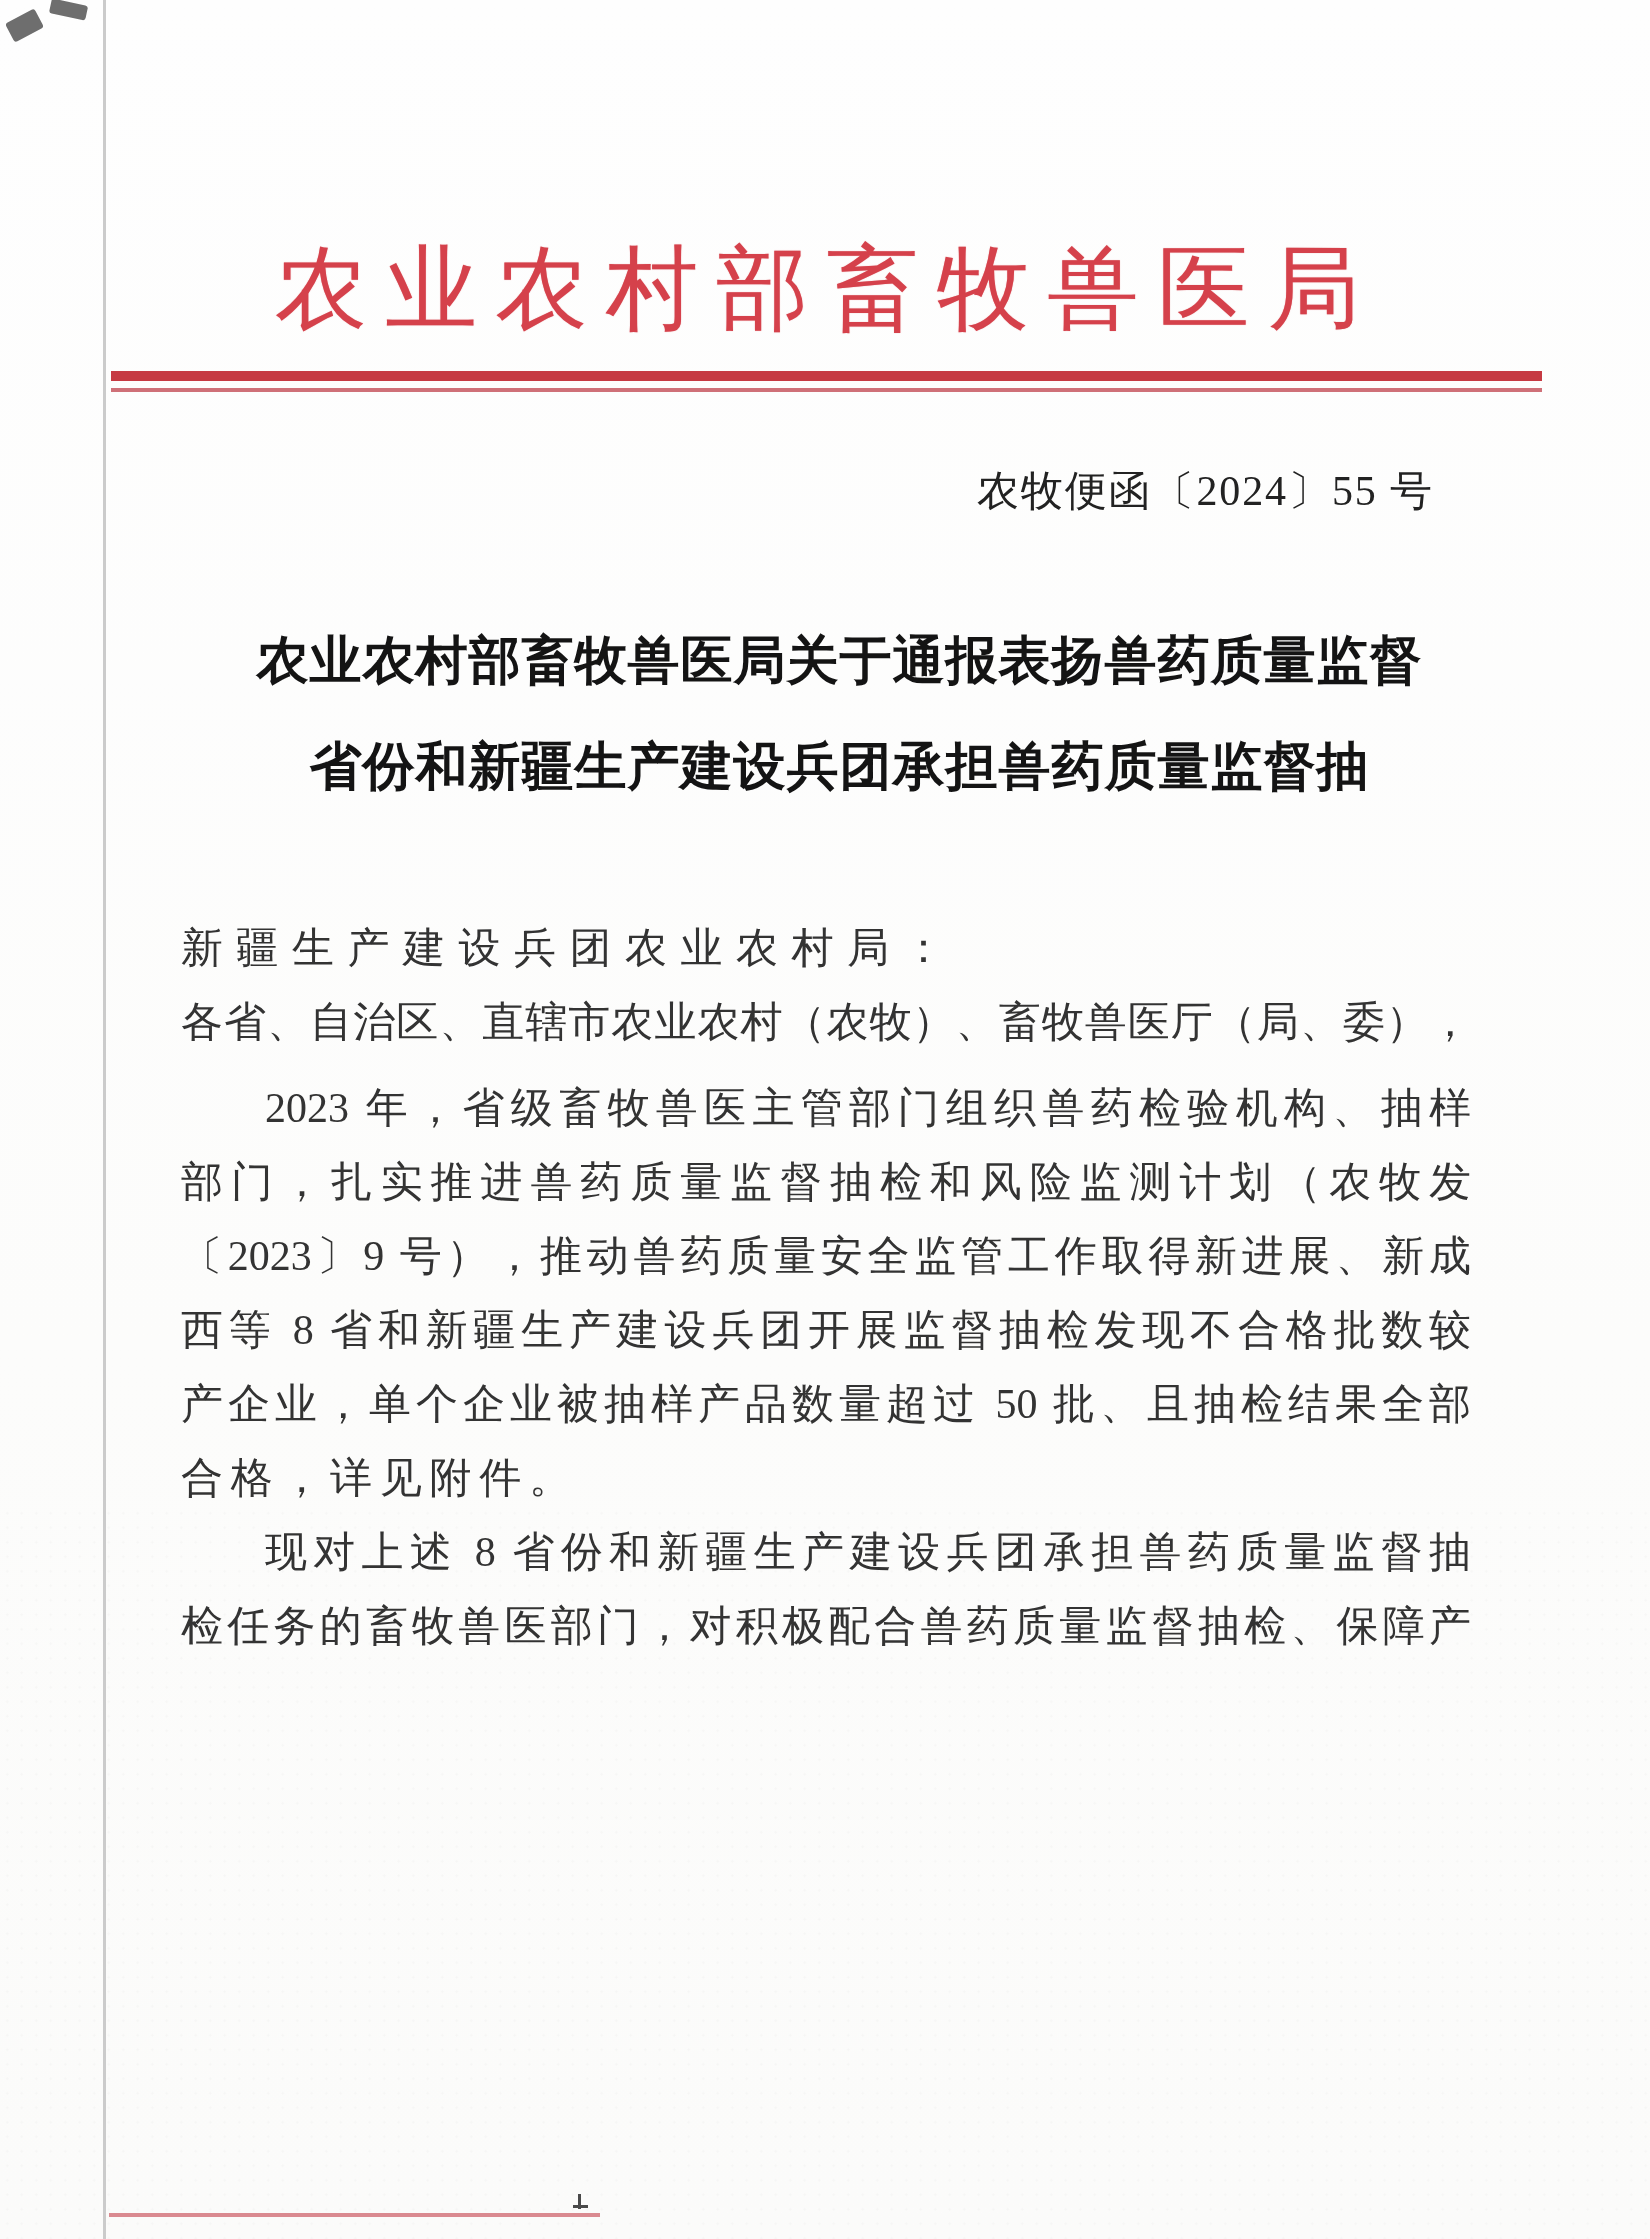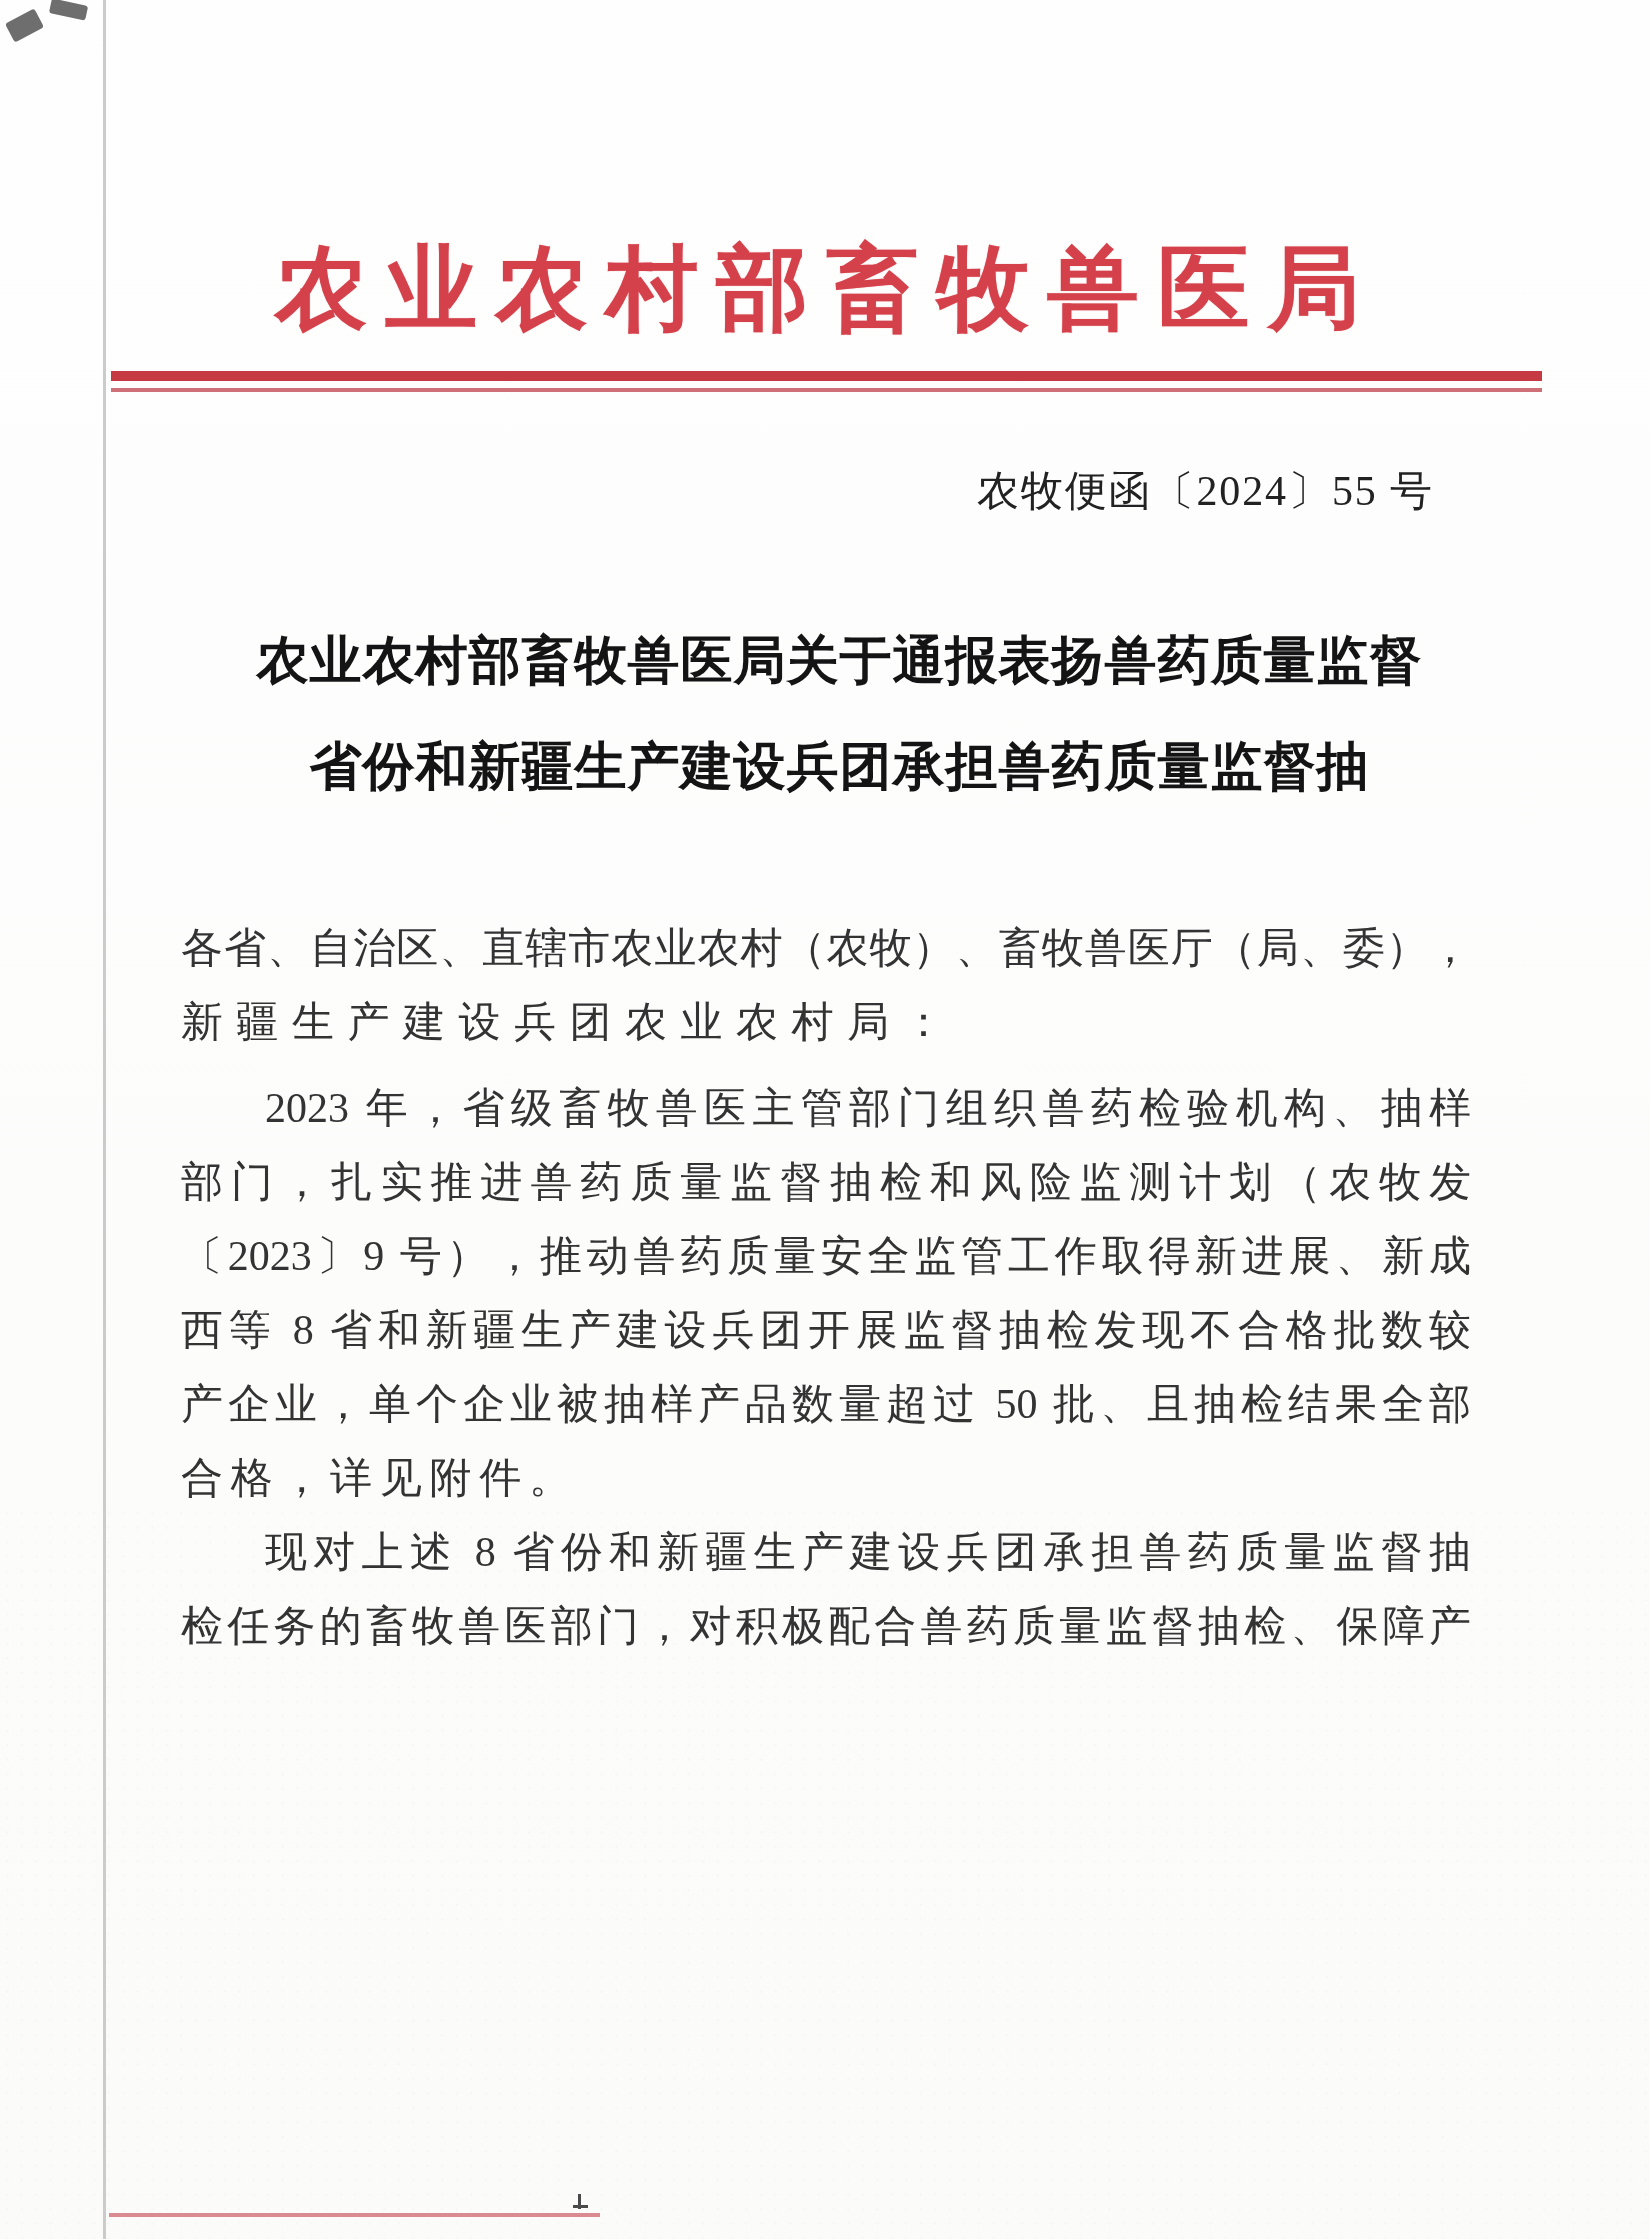--- a/index.html
+++ b/index.html
@@ -48,21 +48,21 @@
     width: 37px; height: 15.4px;
     transform: rotate(12deg);
   }
   .letterhead {
     position: absolute;
     left: 111px; top: 241px;
     width: 1431px;
     text-align: center;
     font-size: 92px;
     line-height: 97px;
-    font-weight: 700;
+    font-weight: 400;
     letter-spacing: 18.3px;
     color: #d5414b;
     text-shadow: 0 0 1px rgba(213,65,75,0.55);
     white-space: nowrap;
   }
   .rule-thick {
     position: absolute;
     left: 111px; top: 371px;
     width: 1431px; height: 9.7px;
     background: #c63a43;
@@ -154,22 +154,22 @@
   <div class="rule-thin"></div>
 
   <div class="doc-number">农牧便函〔2024〕55 号</div>
 
   <div class="title-block">
     <div class="title-line">农业农村部畜牧兽医局关于通报表扬兽药质量监督</div>
     <div class="title-line">省份和新疆生产建设兵团承担兽药质量监督抽</div>
   </div>
 
   <div class="body-block">
+    <div class="bline left sp1">新疆生产建设兵团农业农村局：</div>
     <div class="bline">各省、自治区、直辖市农业农村（农牧）、畜牧兽医厅（局、委），</div>
-    <div class="bline left sp1">新疆生产建设兵团农业农村局：</div>
     <div class="bline ind gap">2023 年，省级畜牧兽医主管部门组织兽药检验机构、抽样</div>
     <div class="bline">部门，扎实推进兽药质量监督抽检和风险监测计划（农牧发</div>
     <div class="bline">〔2023〕9 号），推动兽药质量安全监管工作取得新进展、新成</div>
     <div class="bline">西等 8 省和新疆生产建设兵团开展监督抽检发现不合格批数较</div>
     <div class="bline">产企业，单个企业被抽样产品数量超过 50 批、且抽检结果全部</div>
     <div class="bline left sp2">合格，详见附件。</div>
     <div class="bline ind">现对上述 8 省份和新疆生产建设兵团承担兽药质量监督抽</div>
     <div class="bline">检任务的畜牧兽医部门，对积极配合兽药质量监督抽检、保障产</div>
   </div>
 

